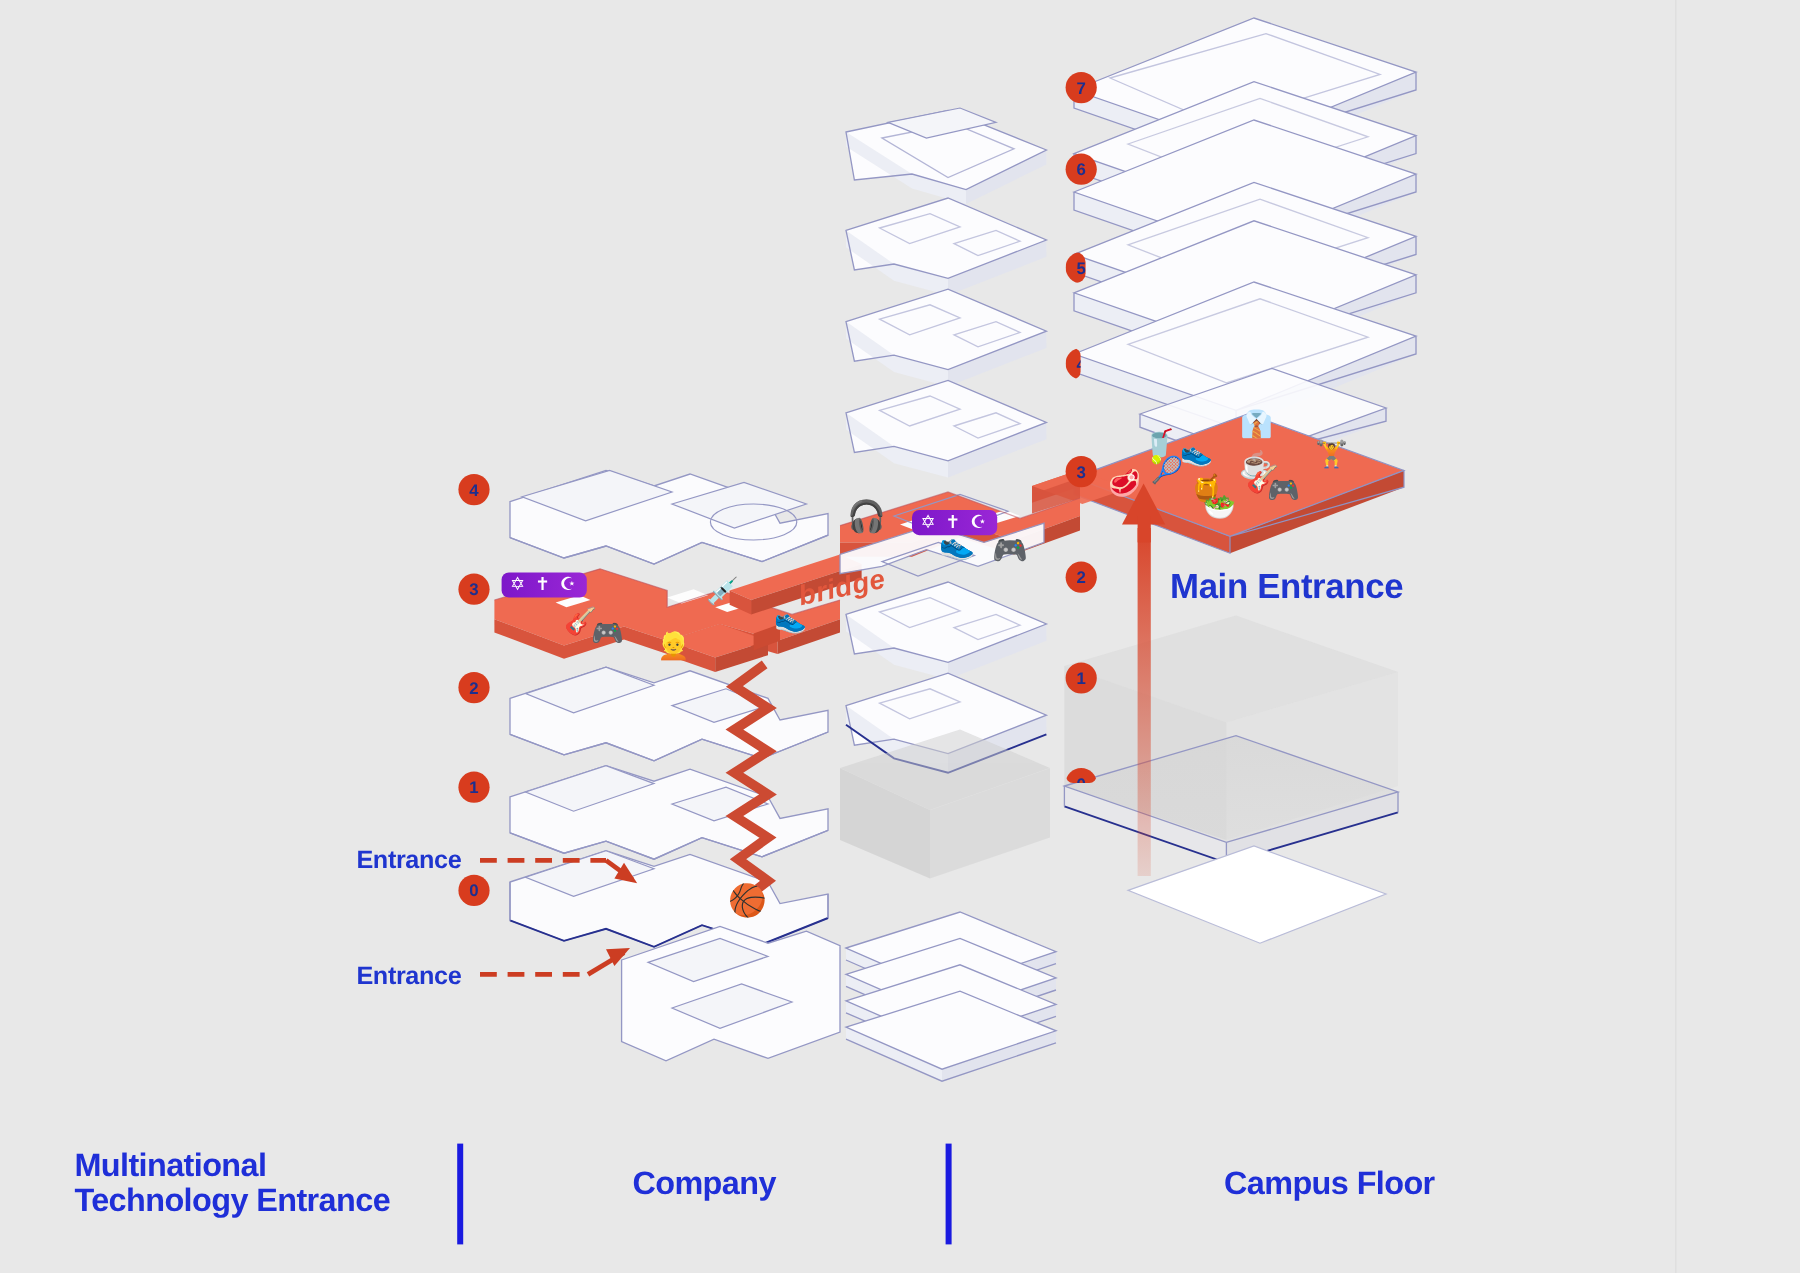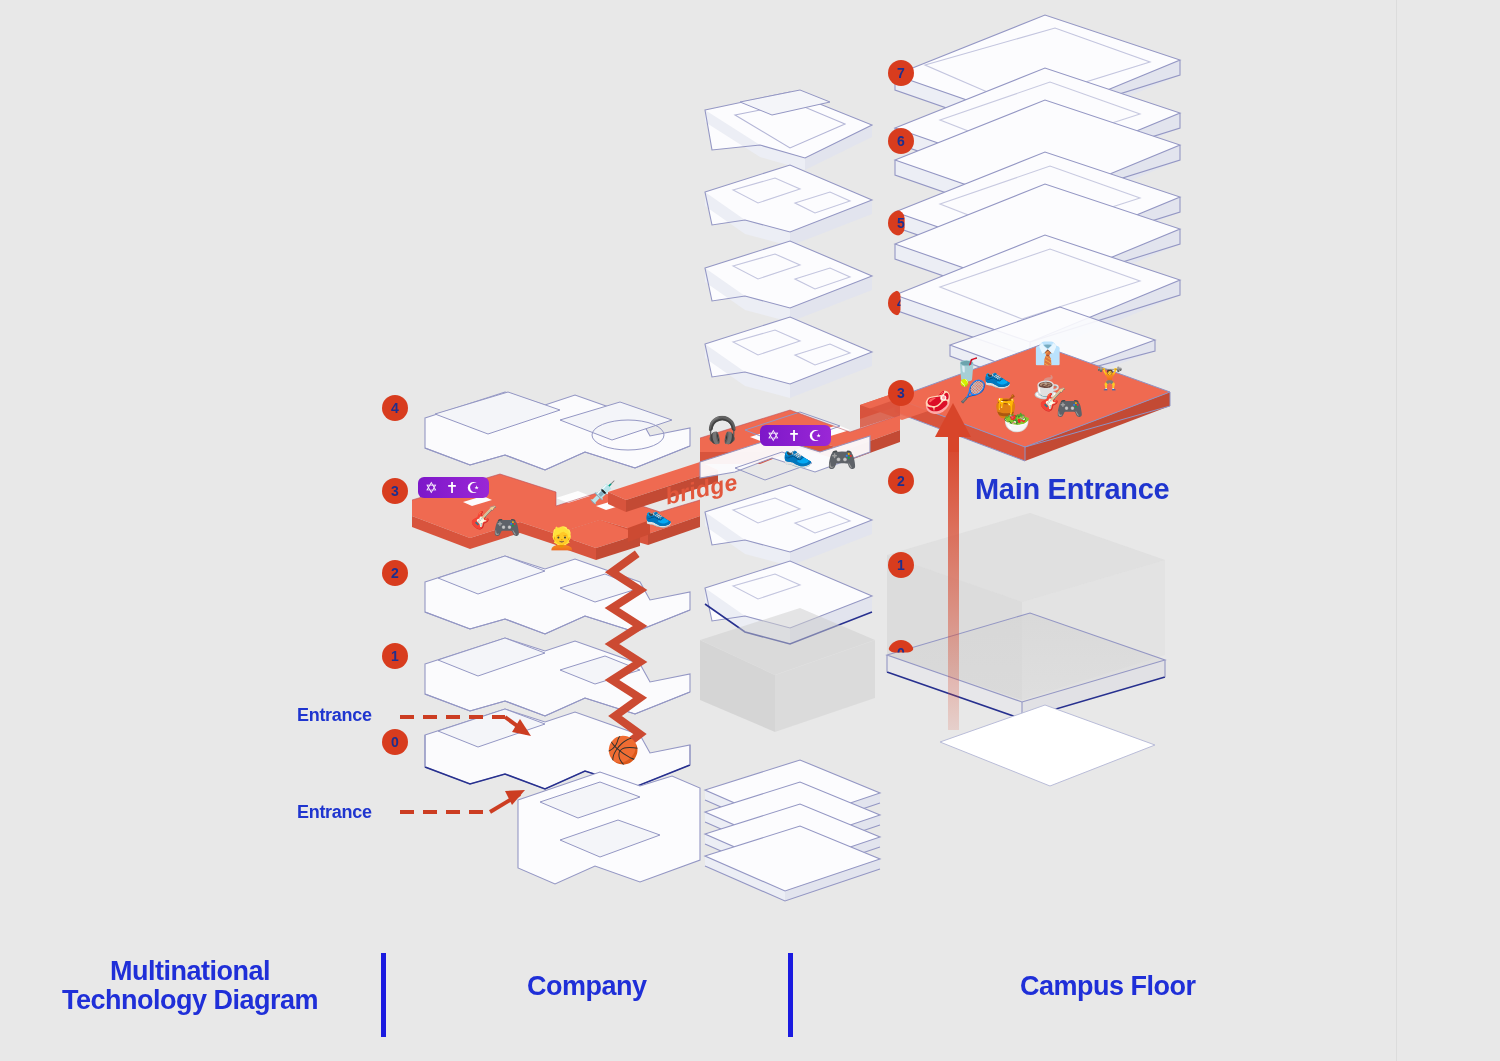--- a/index.html
+++ b/index.html
@@ -57,21 +57,21 @@
 
   
   .label-blue {
     position: absolute;
     color: #1f35cf;
     font-weight: bold;
     font-family: "Liberation Sans", sans-serif;
     white-space: nowrap;
     letter-spacing: -0.3px;
   }
-  .label-entrance { font-size: 18px; }
+  .label-entrance { font-size: 21px; }
   .label-main-entrance { font-size: 29px; }
   .label-bridge {
     position: absolute;
     color: #e2573c;
     font-size: 23px;
     font-weight: bold;
     font-style: italic;
     font-family: "Liberation Sans", sans-serif;
     transform: rotate(-12deg);
     white-space: nowrap;
@@ -107,21 +107,21 @@
     width: 1500px;
     height: 140px;
   }
   .footer-item {
     position: absolute;
     color: #1f2fd8;
     font-weight: bold;
     font-family: "Liberation Sans", sans-serif;
     letter-spacing: -0.5px;
   }
-  .footer-title-1 { font-size: 27px; line-height: 1.08; left: 62px; top: 36px; text-align: center; }
+  .footer-title-1 { font-size: 27px; line-height: 1.08; left: 62px; top: 36px; }
   .footer-title-2 { font-size: 27px; left: 527px; top: 50px; }
   .footer-title-3 { font-size: 27px; left: 1020px; top: 50px; text-align: right; }
   .footer-bar {
     position: absolute;
     width: 5px;
     height: 84px;
     background: #1a1ae0;
     top: 32px;
   }
 </style>
@@ -476,21 +476,21 @@
     <path d="M531,736 L512,732 L520,719 Z" fill="#cc3d22"></path>
 
     <path d="M400,812 L490,812" stroke="#cc3d22" stroke-width="4" stroke-dasharray="14 9" fill="none"></path>
     <path d="M490,812 L520,794" stroke="#cc3d22" stroke-width="4" fill="none"></path>
     <path d="M525,790 L512,805 L505,791 Z" fill="#cc3d22"></path>
   </svg>
 
   <div class="footer">
     <div class="footer-item footer-title-1">
       <span>Multinational</span><br>
-      <span>Technology Diagram</span>
+      <span>Technology Entrance</span>
     </div>
     <div class="footer-bar" style="left:381px;"></div>
     <div class="footer-item footer-title-2">Company</div>
     <div class="footer-bar" style="left:788px;"></div>
     <div class="footer-item footer-title-3">Campus Floor</div>
   </div>
 
 </div>
 
 </body></html>

